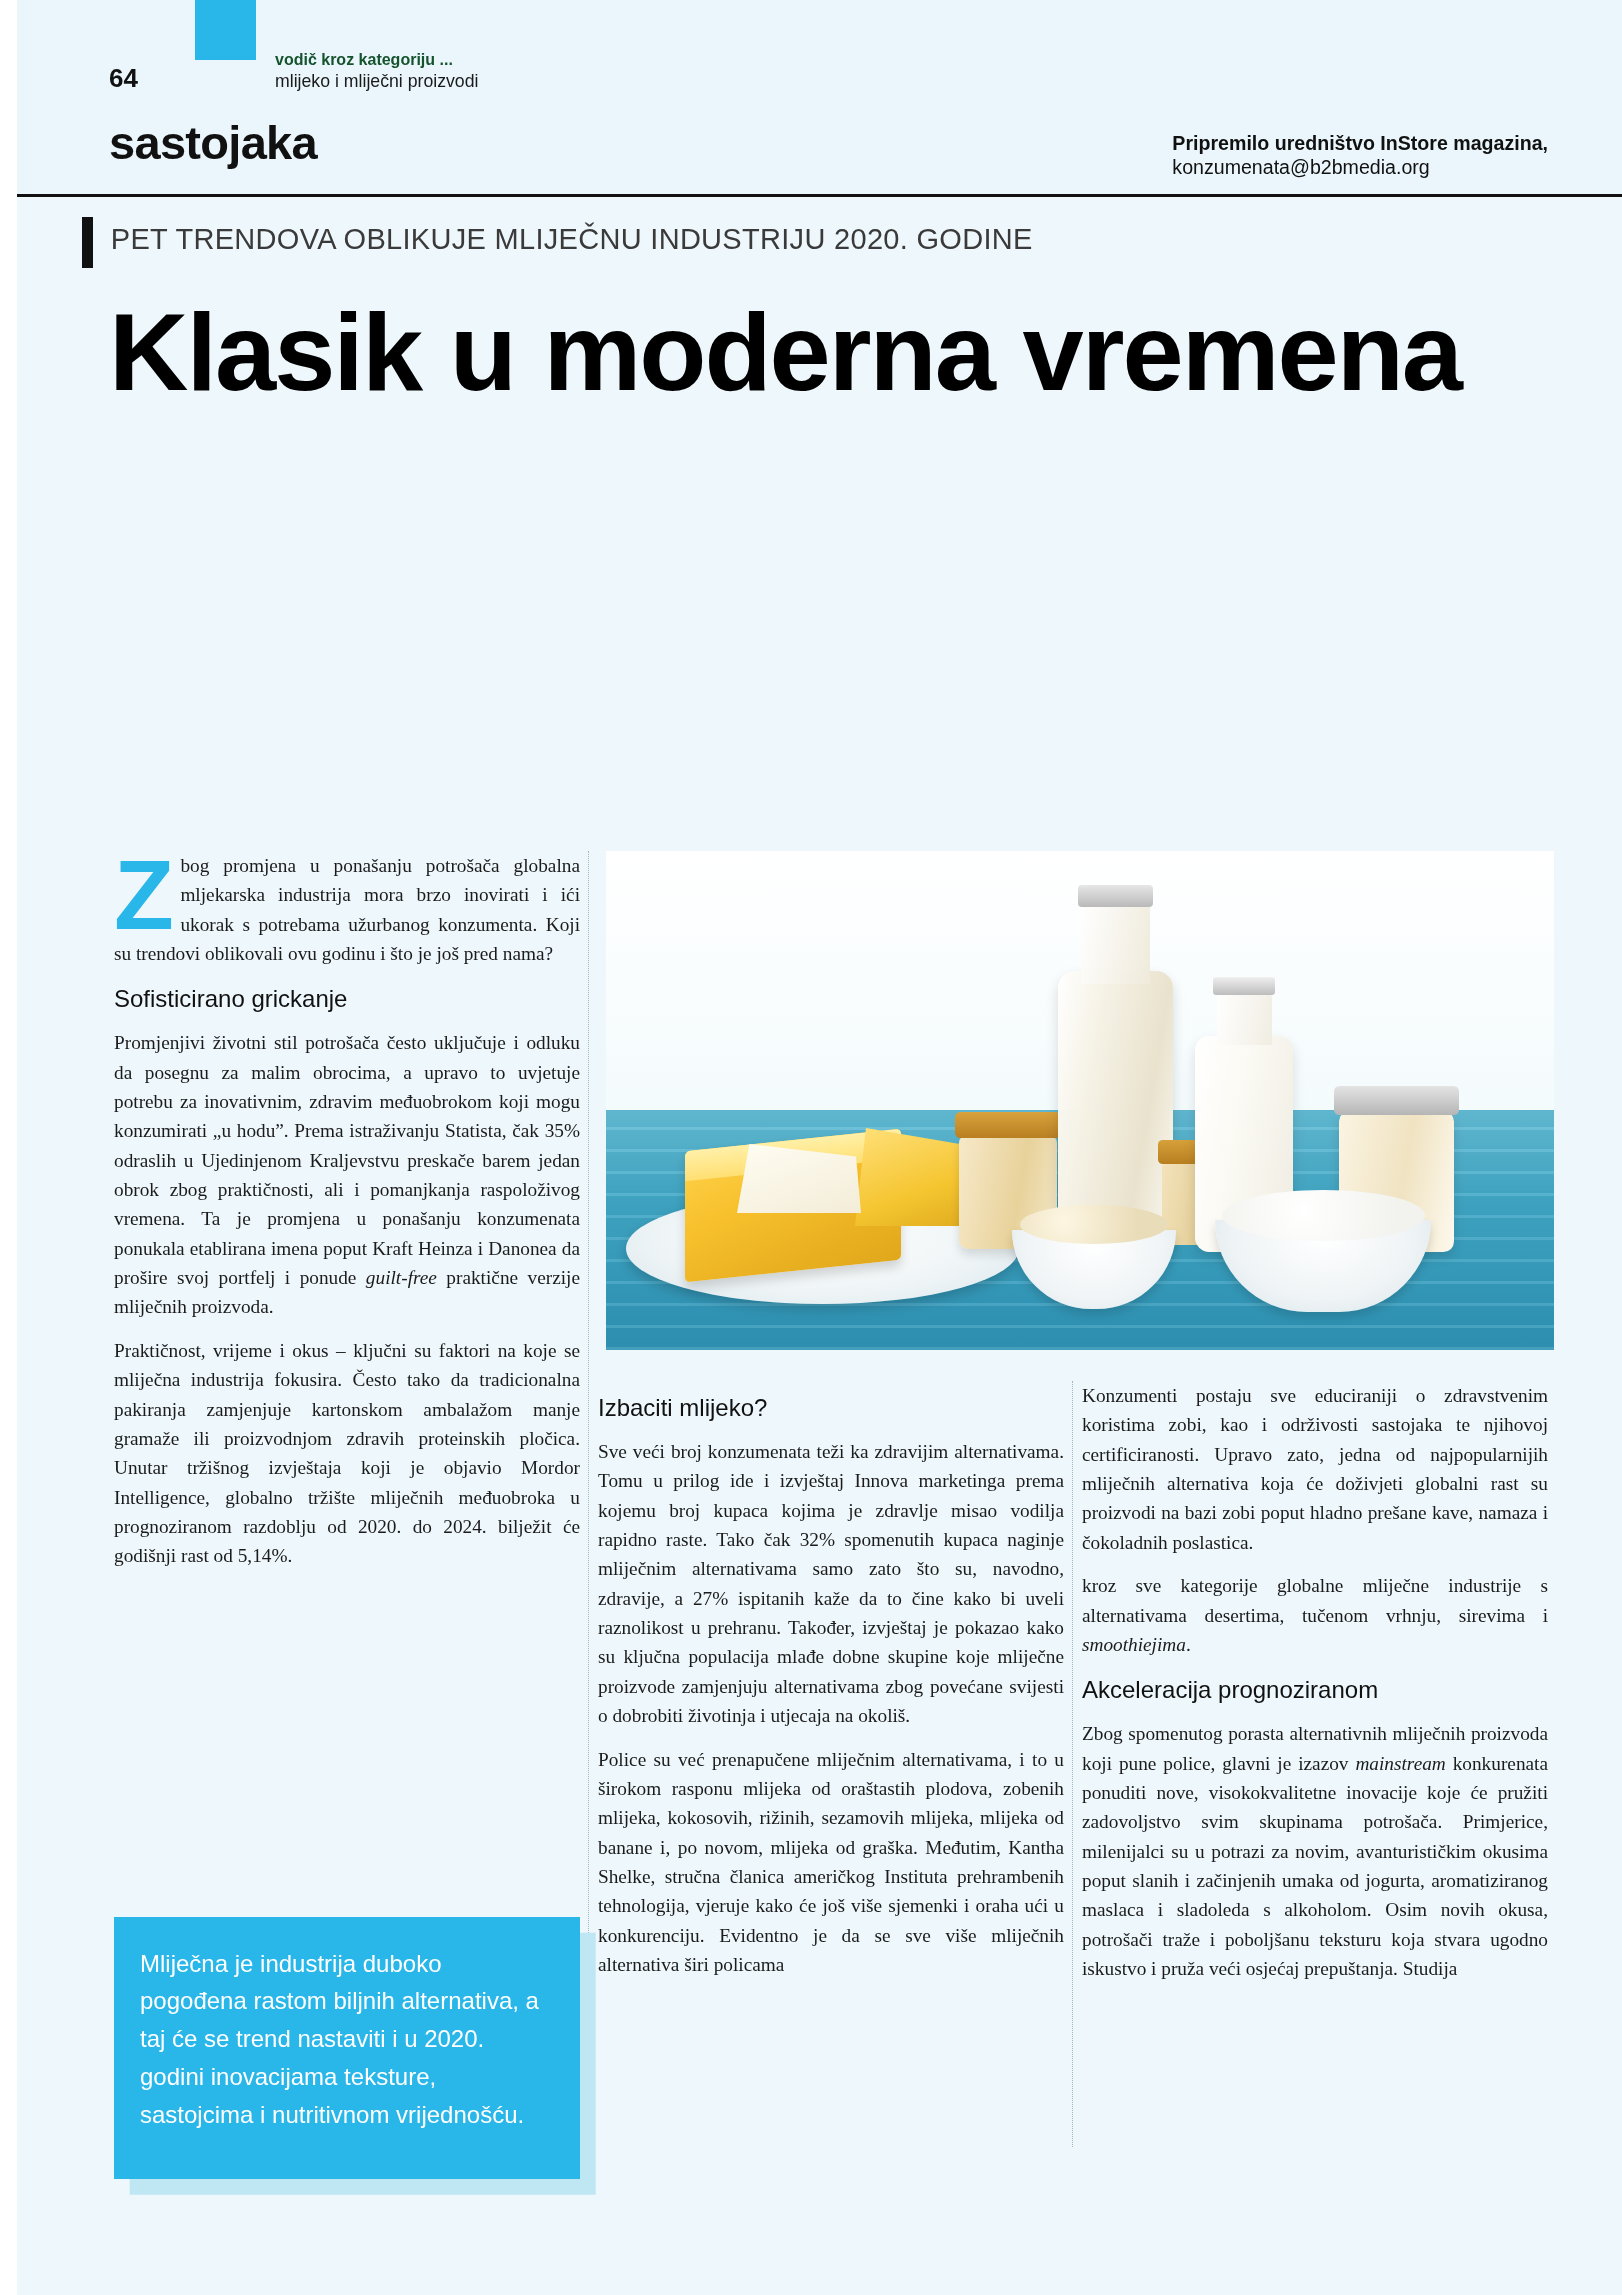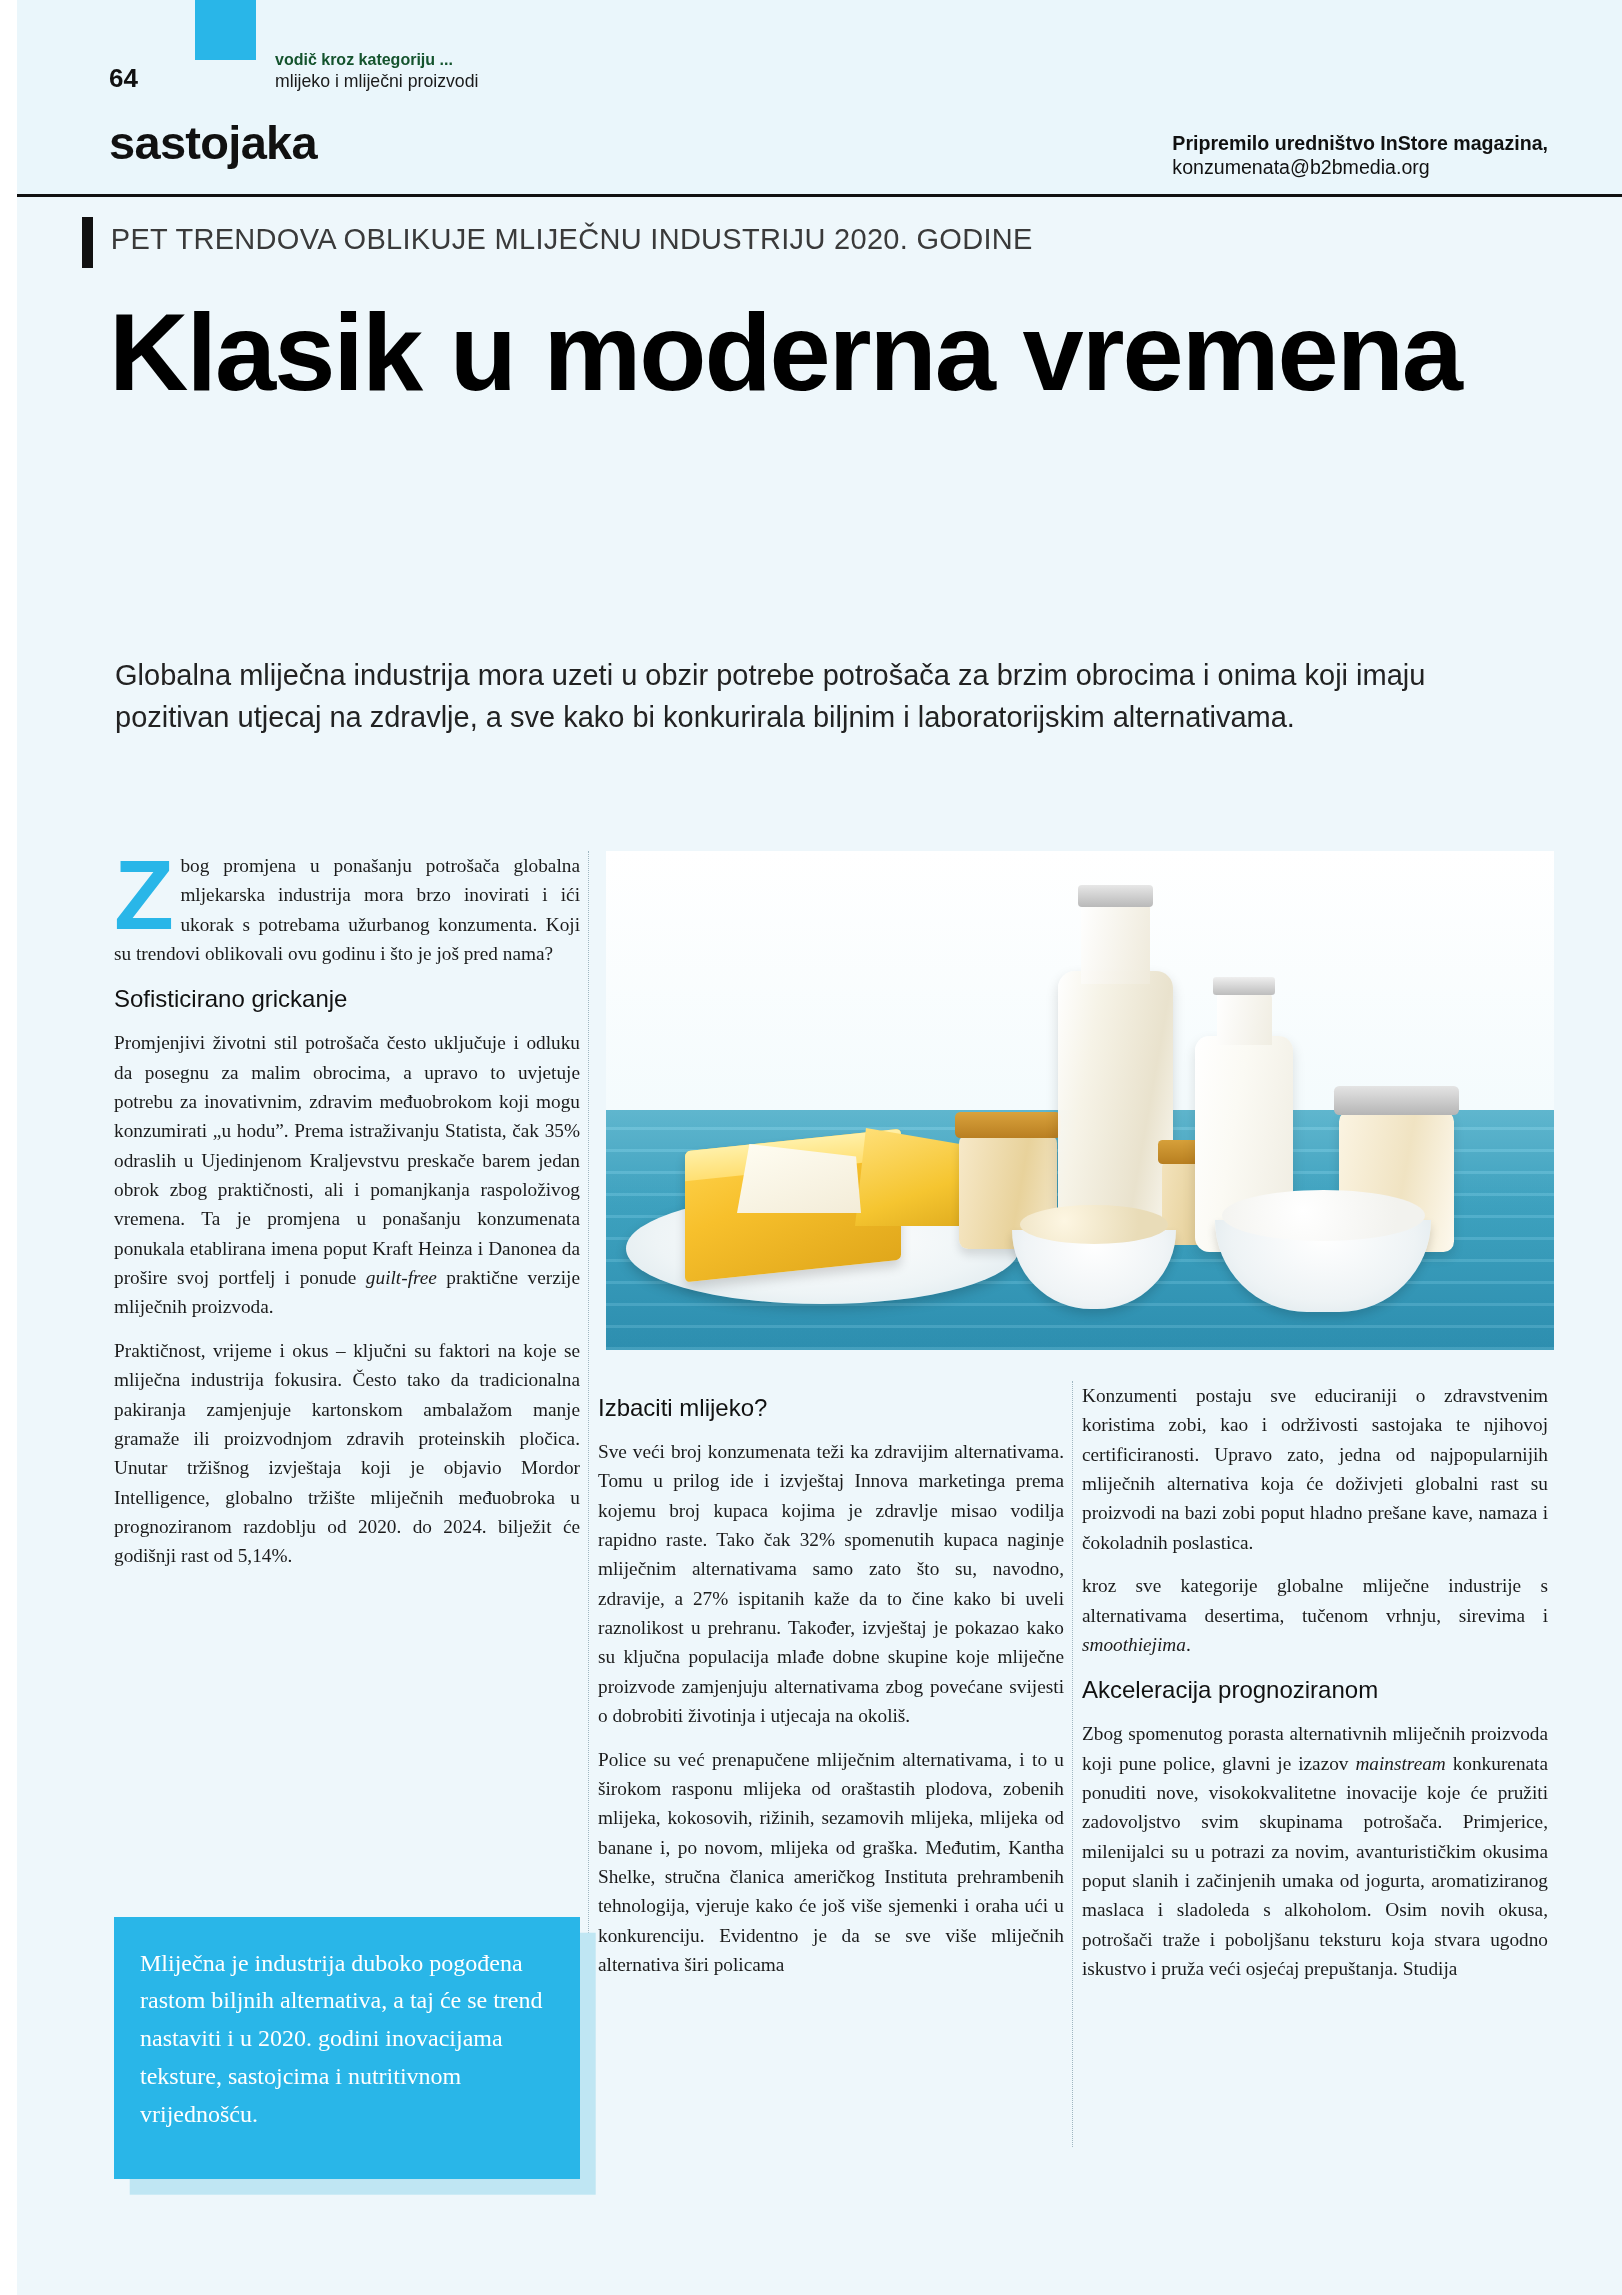--- a/index.html
+++ b/index.html
@@ -404,21 +404,21 @@
     top: 1917px;
     left: 97px;
     width: 466px;
     min-height: 262px;
     background: #29b6e8;
     box-shadow: 15.7px 15.7px 0 0 #bfe6f3;
     padding: 27.5px 26px 31px 26px;
     box-sizing: border-box;
   }
   .pullquote-text {
-    font-family: Liberation Serif, serif;
+    font-family: Liberation Sans, sans-serif;
     font-size: 24px;
     line-height: 1.58;
     color: #ffffff;
     text-align: left;
   }
 
   em { font-style: italic; }
 </style>
 </head>
 <body>
@@ -440,21 +440,20 @@
     <div class="header-rule"></div>
   </div>
 
   <div class="overline-wrap">
     <div class="overline-bar"></div>
     <div class="overline-text">PET TRENDOVA OBLIKUJE MLIJEČNU INDUSTRIJU 2020. GODINE</div>
   </div>
 
   <div class="headline">Klasik u moderna vremena</div>
 
-  <div class="standfirst">Globalna mliječna industrija mora uzeti u obzir potrebe potrošača za brzim obrocima i onima koji imaju pozitivan utjecaj na zdravlje, a sve kako bi konkurirala biljnim i laboratorijskim alternativama.</div>
 
   <div class="vrule vrule-a"></div>
   <div class="vrule vrule-b"></div>
 
   <div class="photo">
     <div class="photo-bg"></div>
     <div class="photo-table"></div>
     <div class="obj plate"></div>
     <div class="obj cheese-big"></div>
     <div class="obj cheese-wedge"></div>

